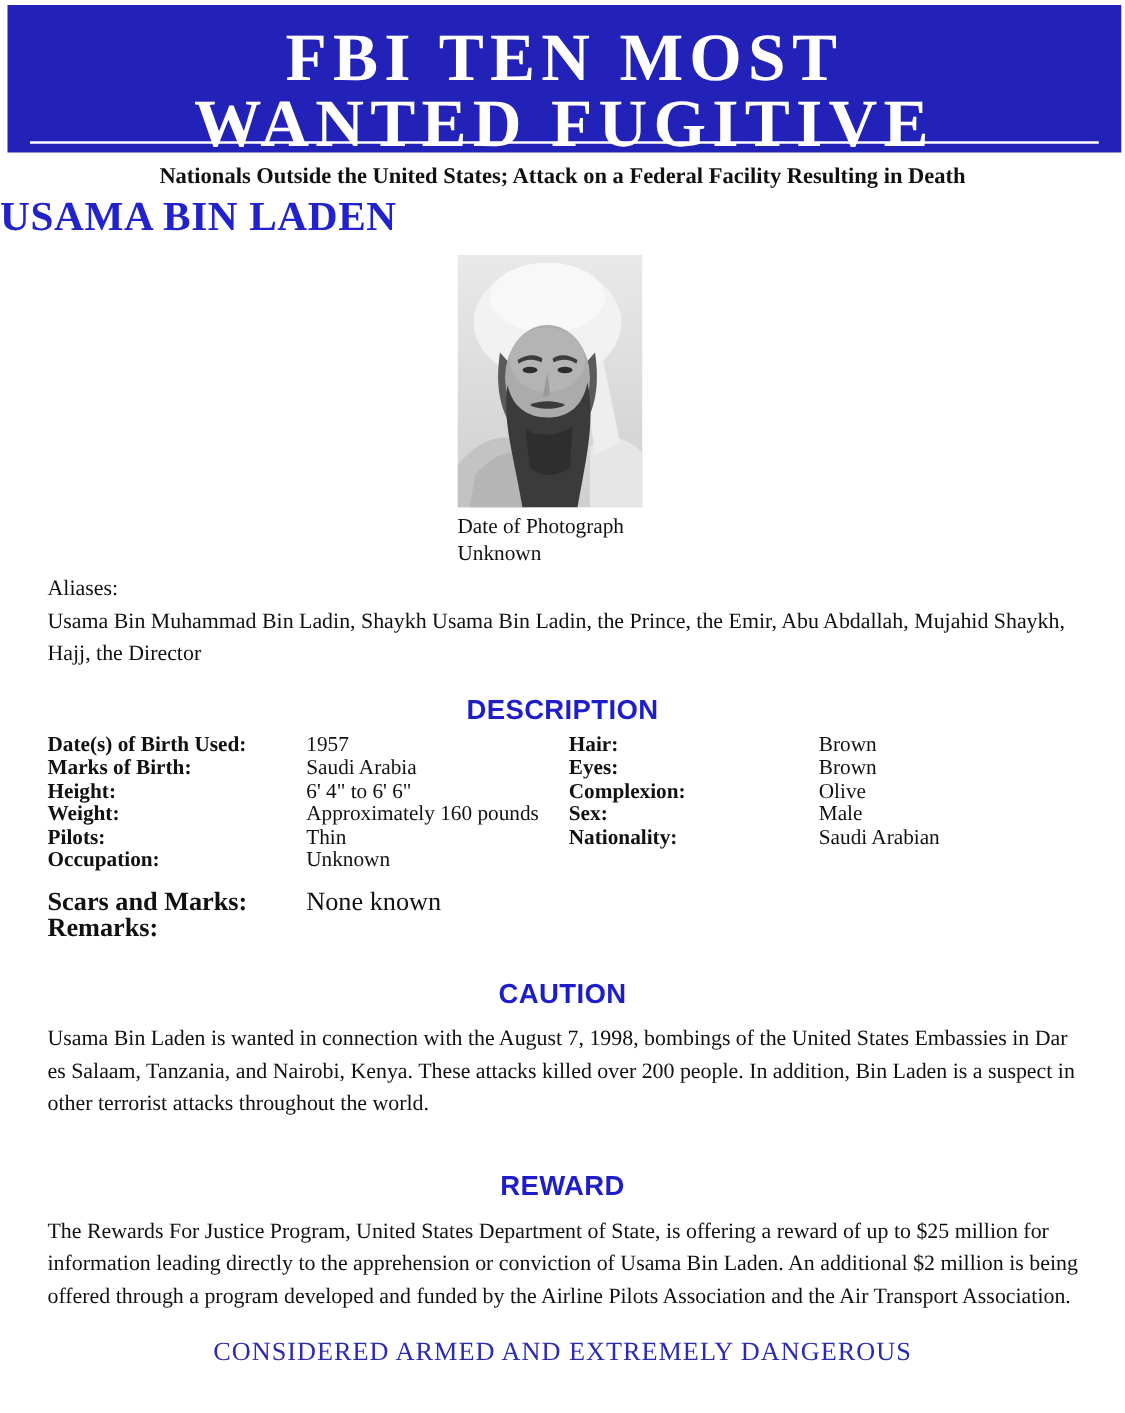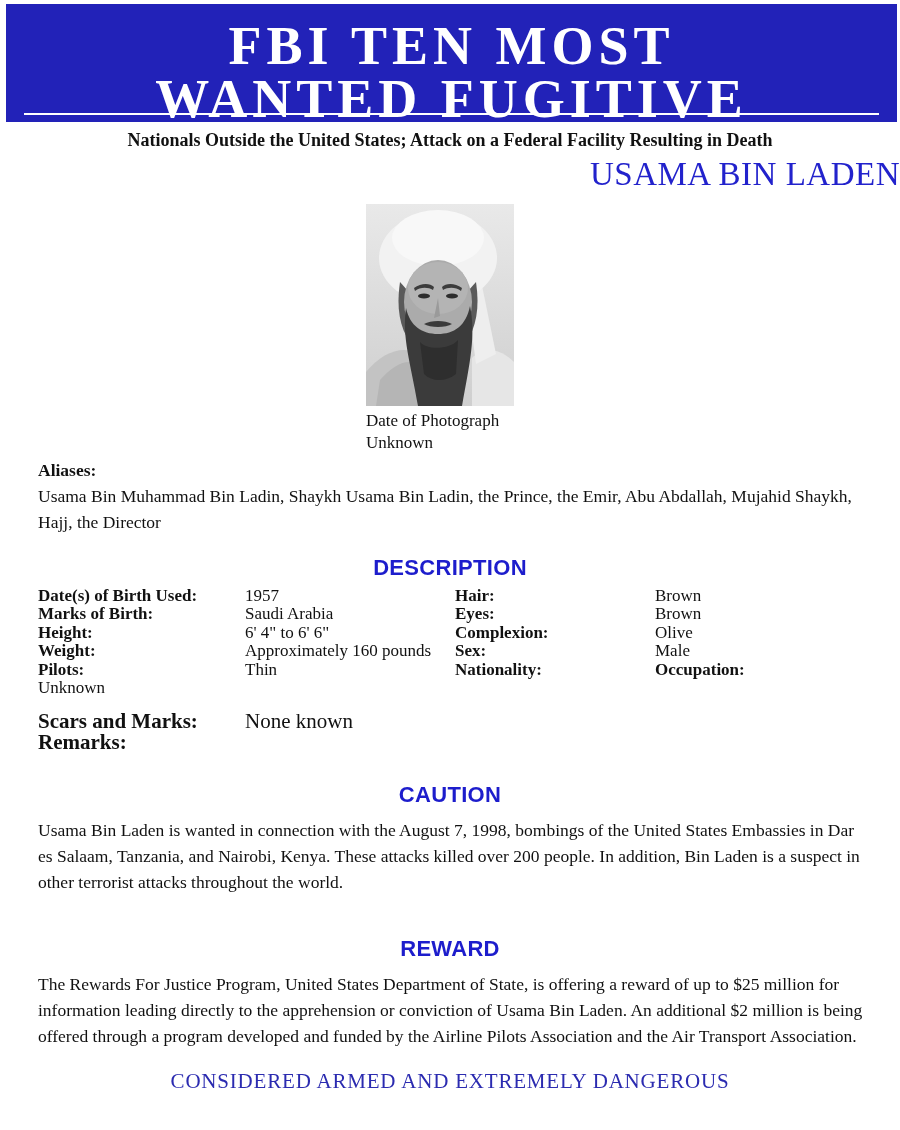--- a/index.html
+++ b/index.html
@@ -35,22 +35,22 @@
   }
   .charges{
     margin-top:9px;
     text-align:center;
     font-weight:bold;
     font-size:18px;
     line-height:19.5px;
   }
   .fugitive-name{
     margin-top:6px;
-    text-align:right;
-    font-weight:normal;
+    text-align:left;
+    font-weight:bold;
     font-size:33px;
     line-height:34px;
     color:var(--name-blue,#2222cc);
     letter-spacing:0.5px;
   }
   .photo-block{
     margin:13px 0 0 366px;
     width:160px;
   }
   .photo-frame{display:block;}
@@ -58,21 +58,21 @@
     margin-top:4px;
     font-size:17px;
     line-height:22px;
     white-space:nowrap;
   }
   .aliases{
     margin:3px 34px 0 38px;
     font-size:17.5px;
     line-height:26px;
   }
-  .aliases .label{font-weight:bold;}
+  .aliases .label{font-weight:normal;}
   .sans-heading{
     text-align:center;
     font-family:"Liberation Sans","DejaVu Sans",sans-serif;
     font-weight:bold;
     font-size:22px;
     line-height:23px;
     color:var(--heading-blue,#1d1dcc);
     letter-spacing:0.3px;
   }
   .h-description{margin-top:21px;}
@@ -192,20 +192,21 @@
   <div class="dv">Olive</div>
 
   <div class="dl">Weight:</div>
   <div class="dv">Approximately 160 pounds</div>
   <div class="dl">Sex:</div>
   <div class="dv">Male</div>
 
   <div class="dl">Pilots:</div>
   <div class="dv">Thin</div>
   <div class="dl">Nationality:</div>
+  <div class="dv">Saudi Arabian</div>
 
   <div class="dl">Occupation:</div>
   <div class="dv">Unknown</div>
   <div class="dl"></div>
   <div class="dv"></div>
 </div>
 
 <div class="extra-grid">
   <div class="dl">Scars and Marks:</div>
   <div class="dv">None known</div>

